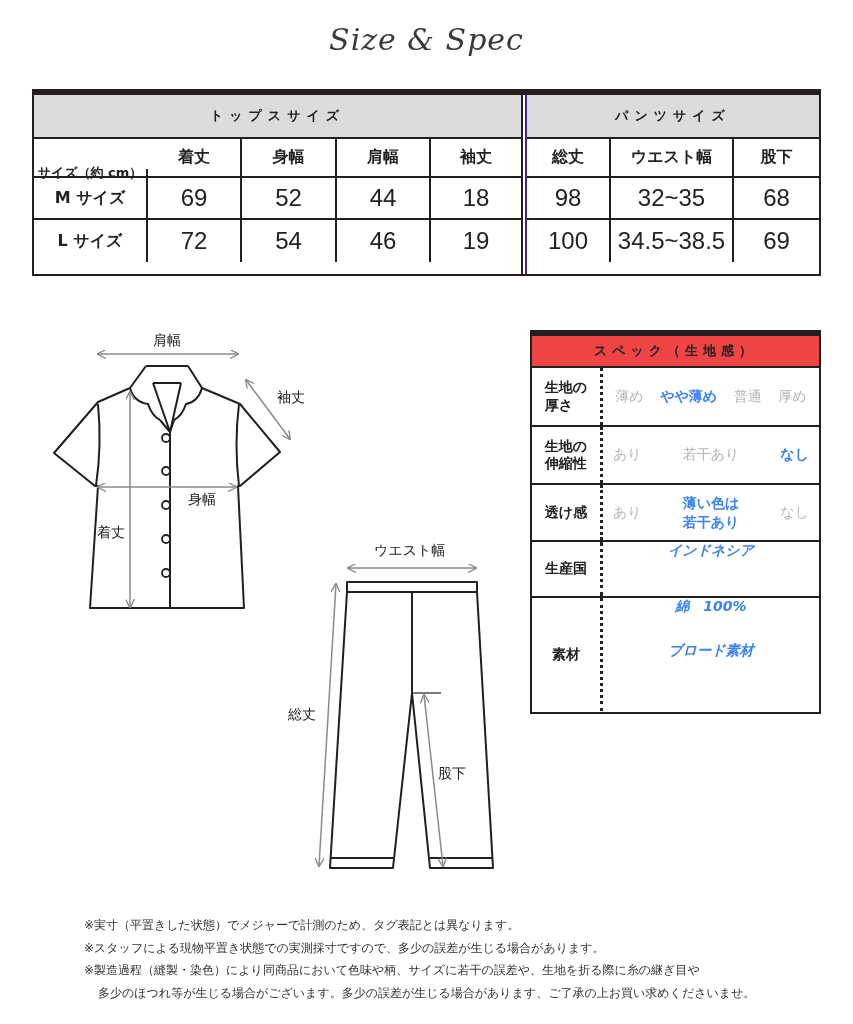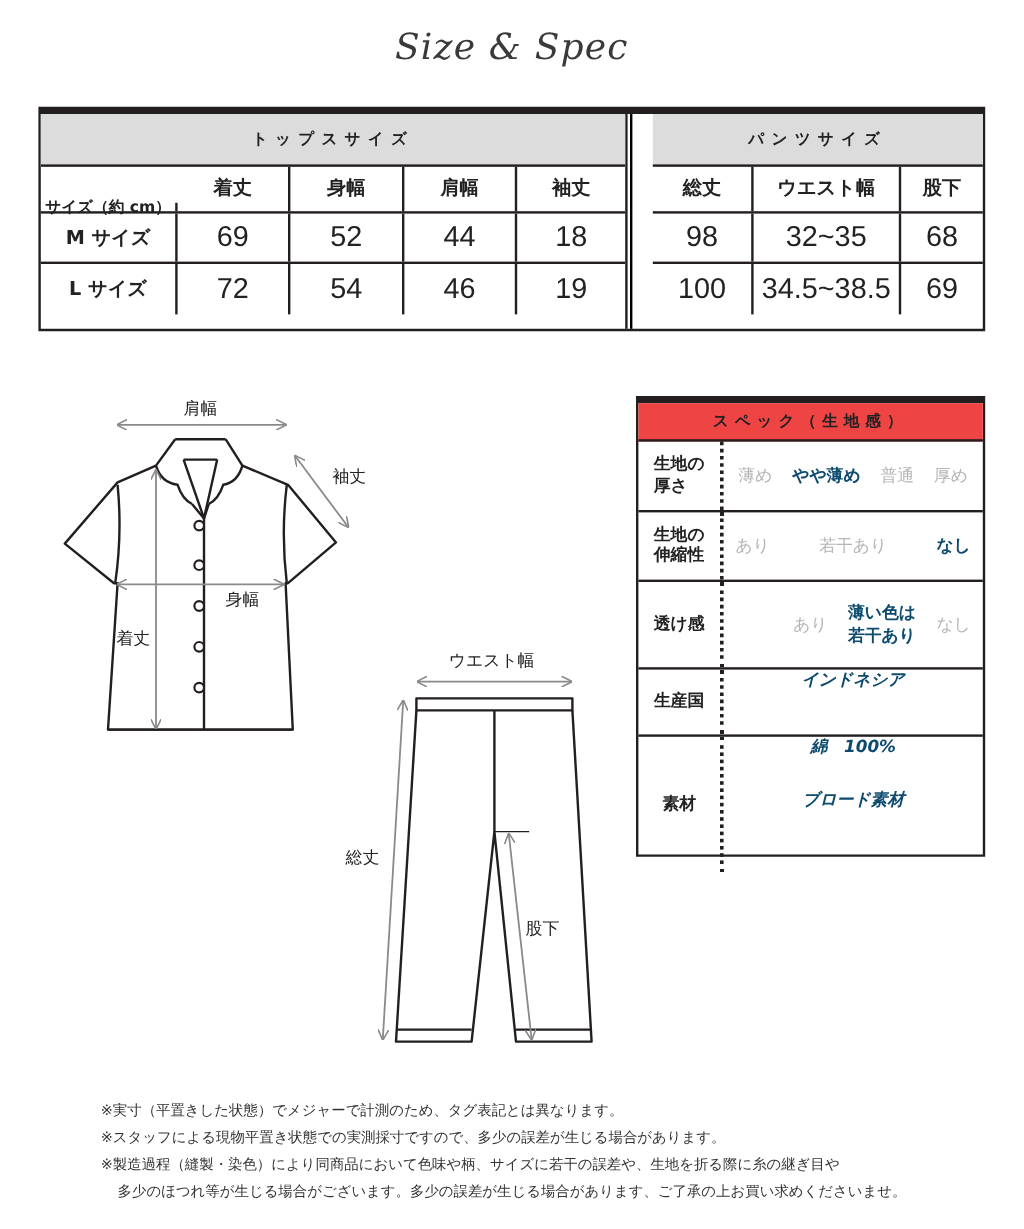--- a/index.html
+++ b/index.html
@@ -3,21 +3,21 @@
 <meta charset="utf-8">
 <style>
   * { box-sizing: border-box; margin: 0; padding: 0; }
   body { width: 853px; height: 1024px; background: #ffffff; font-family: "DejaVu Sans", sans-serif; color: #222; position: relative; overflow: hidden; }
   .title { position: absolute; top: 22px; left: 0; width: 853px; text-align: center; font-family: "DejaVu Serif", serif; font-style: italic; font-size: 30px; color: #3a3a3a; letter-spacing: 1px; }
 
   
   .size-table { position: absolute; left: 32px; top: 89px; width: 789px; height: 187px; border-top: 6px solid #231f20; border-left: 2px solid #231f20; border-right: 2px solid #231f20; border-bottom: 2px solid #231f20; display: flex; }
   .block { display: flex; flex-direction: column; height: 100%; }
   .block.tops { width: 489px; border-right: 2px solid #231f20; }
-  .block.pants { flex: 1; border-left: 2px solid #000000; margin-left: 2px; padding-left: 17px; }
+  .block.pants { flex: 1; border-left: 2px solid #4c1d95; margin-left: 2px; }
   .sec-head { height: 44px; background: #dcdcdc; border-bottom: 2px solid #231f20; display: flex; align-items: center; justify-content: center; font-size: 13px; font-weight: bold; letter-spacing: 6px; color: #222; }
   .row { display: flex; border-bottom: 2px solid #231f20; }
   .row:last-child { border-bottom: none; }
   .row.hdr { height: 39px; }
   .row.val { height: 42px; }
   .cell { display: flex; align-items: center; justify-content: center; border-right: 2px solid #231f20; }
   .cell:last-child { border-right: none; }
   .hdr .cell { font-size: 16px; font-weight: bold; }
   .hdr .cell.label { font-size: 13px; margin-top: 30px; }
   .val .cell { font-size: 24px; font-family: "Liberation Sans", sans-serif; }
@@ -30,21 +30,21 @@
   .dlabel { position: absolute; font-size: 14px; color: #222; }
 
   
   .spec-table { position: absolute; left: 530px; top: 330px; width: 291px; height: 384px; border-top: 6px solid #231f20; border-left: 2px solid #231f20; border-right: 2px solid #231f20; border-bottom: 2px solid #231f20; }
   .spec-head { height: 32px; background: #ef4444; border-bottom: 2px solid #231f20; display: flex; align-items: center; justify-content: center; font-size: 13px; font-weight: bold; letter-spacing: 5px; }
   .srow { display: flex; border-bottom: 2px solid #231f20; position: relative; }
   .srow:last-child { border-bottom: none; }
   .slabel { width: 71px; display: flex; align-items: center; justify-content: center; text-align: left; font-size: 14px; font-weight: bold; line-height: 1.25; border-right: 3px dotted #231f20; }
   .svals { flex: 1; display: flex; align-items: center; justify-content: space-around; font-size: 14px; padding: 0 4px; }
   .svals .off { color: #b5b5b5; }
-  .svals .on { color: #0c4a6e; font-weight: bold; }
+  .svals .on { color: #3b82f6; font-weight: bold; }
   .svals.center { justify-content: flex-start; flex-direction: column; font-style: italic; }
   .stack { text-align: center; line-height: 1.35; }
 
   .notes { position: absolute; left: 84px; top: 914px; font-size: 12px; color: #333; line-height: 22.5px; }
   .notes .indent { padding-left: 14px; }
 </style>
 </head>
 <body>
 
 <div class="title">Size &amp; Spec</div>
@@ -183,21 +183,21 @@
     <div class="slabel">
         <div><span>生地の</span><br><span>伸縮性</span></div>
       </div>
     <div class="svals" style="justify-content:space-between; padding:0 10px;">
       <span class="off">あり</span>
       <span class="off">若干あり</span>
       <span class="on">なし</span>
     </div>
   </div>
 
-  <div class="srow" style="height:73px;gap:48px;">
+  <div class="srow" style="height:57px;">
     <div class="slabel">透け感</div>
     <div class="svals" style="justify-content:space-between; padding:0 10px;">
       <span class="off">あり</span>
       <span class="on stack"><span>薄い色は</span><br><span>若干あり</span></span>
       <span class="off">なし</span>
     </div>
   </div>
 
   <div class="srow" style="height:56px;">
     <div class="slabel">生産国</div>

